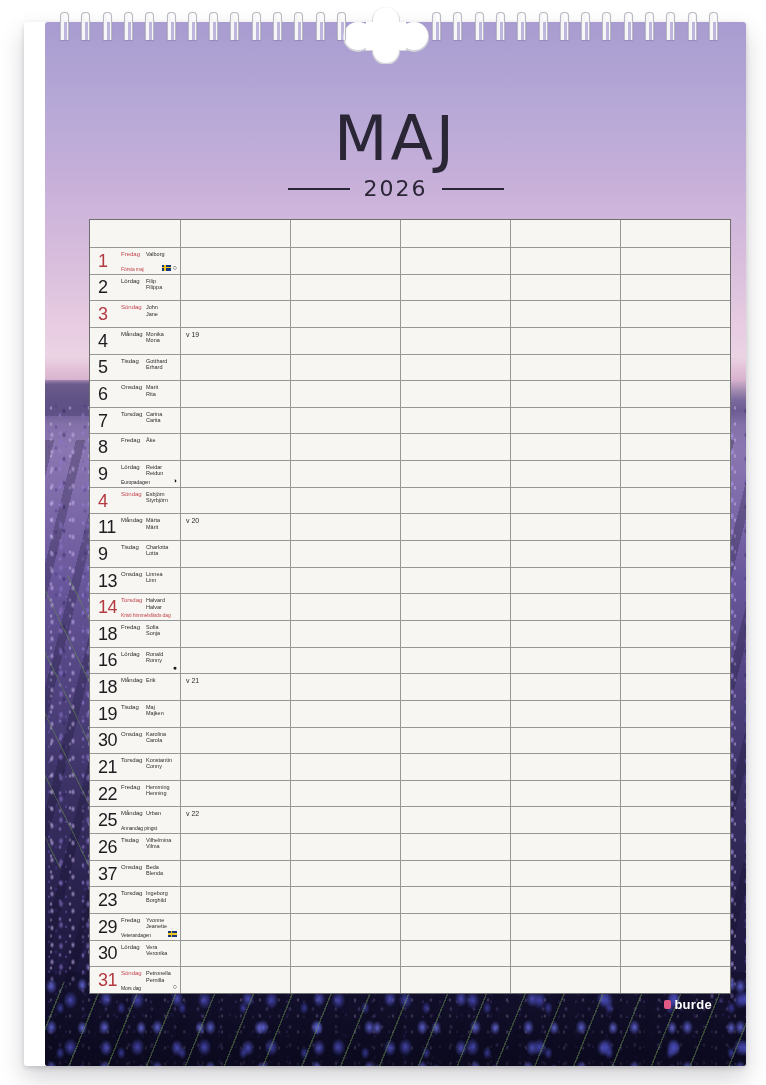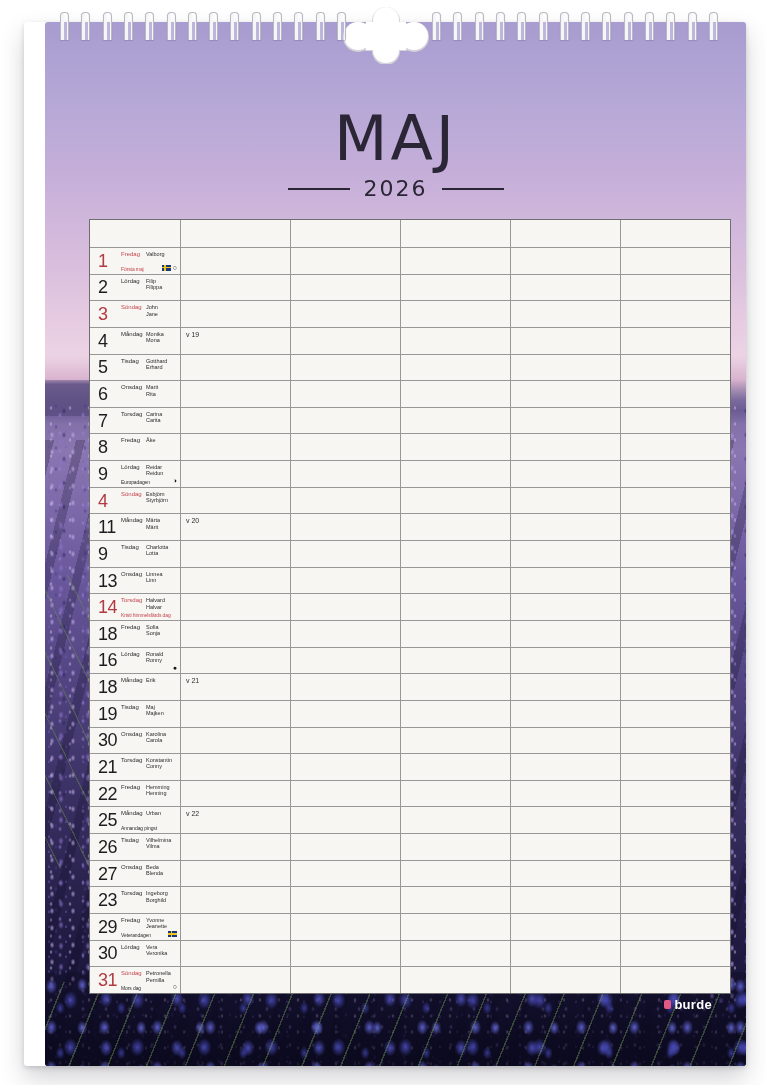--- a/index.html
+++ b/index.html
@@ -493,21 +493,21 @@
               </div>
             </div>
             <div class="cell entry-cell"></div>
             <div class="cell entry-cell"></div>
             <div class="cell entry-cell"></div>
             <div class="cell entry-cell"></div>
             <div class="cell entry-cell"></div>
           </div>
           <div class="grid-row">
             <div class="cell day-cell">
-              <div class="num">27</div>
+              <div class="num">37</div>
               <div class="dayname">Onsdag</div>
               <div class="names">
                 <div>Beda</div>
                 <div>Blenda</div>
               </div>
             </div>
             <div class="cell entry-cell"></div>
             <div class="cell entry-cell"></div>
             <div class="cell entry-cell"></div>
             <div class="cell entry-cell"></div>

